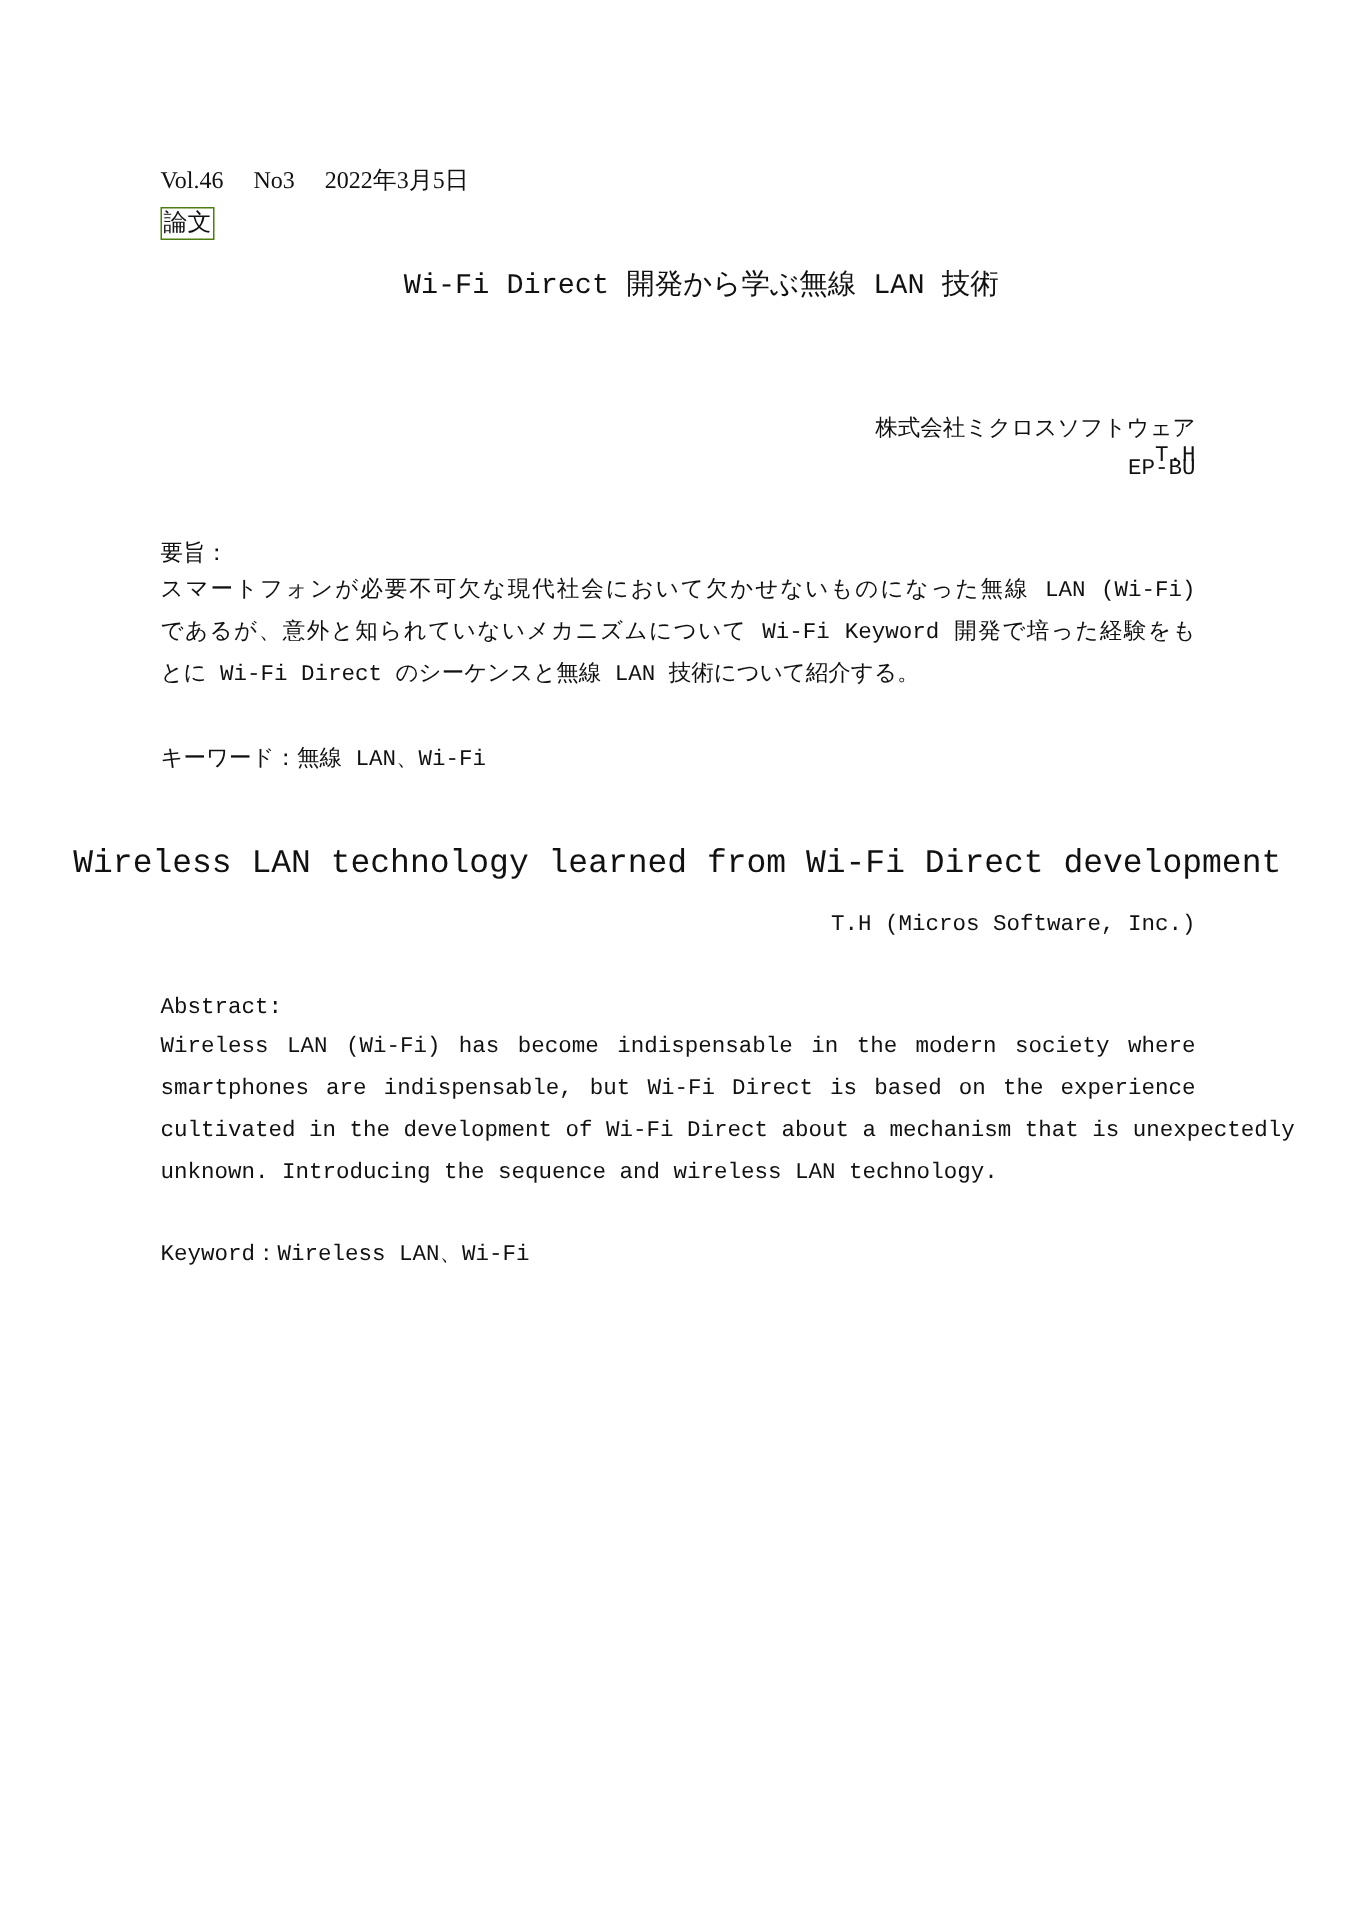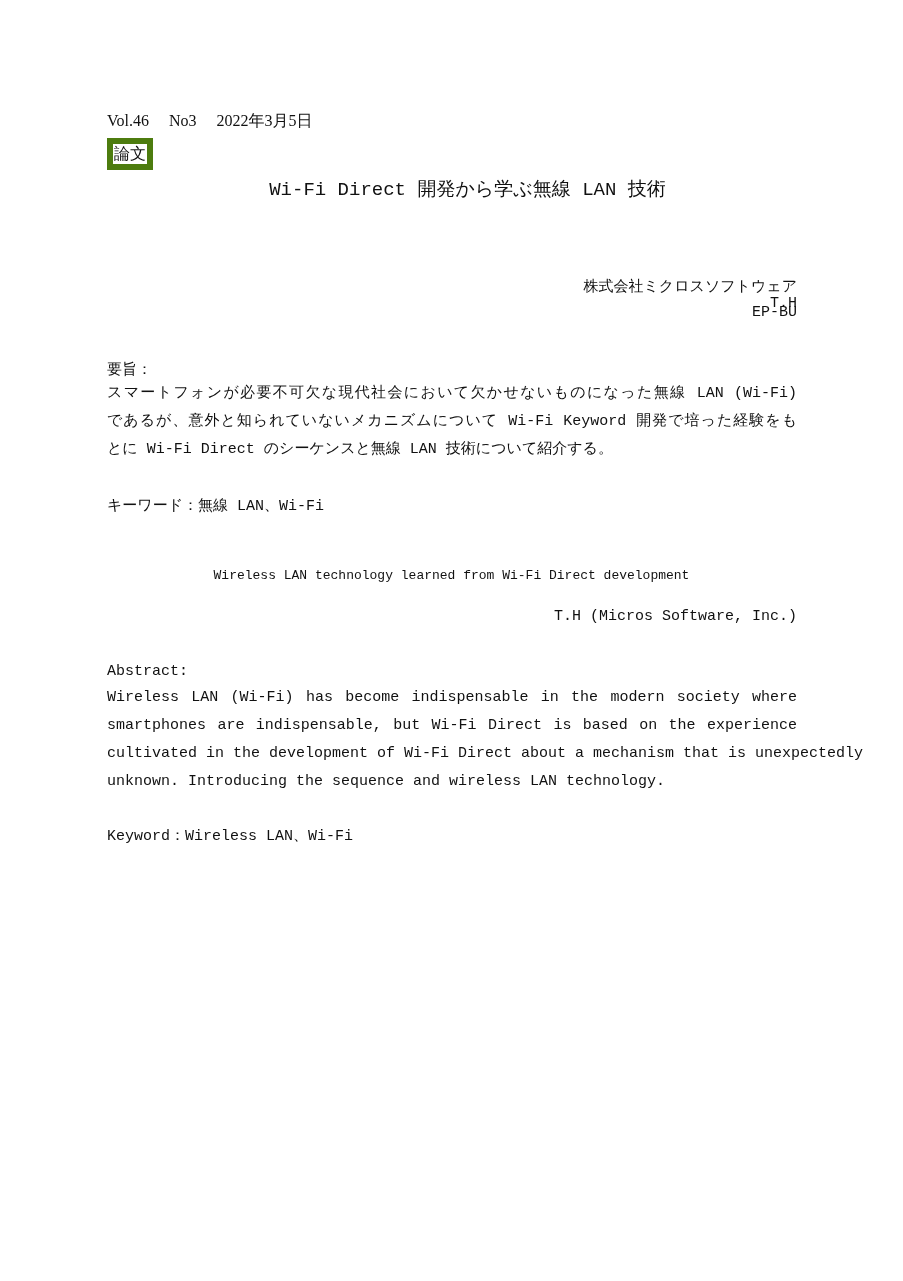--- a/index.html
+++ b/index.html
@@ -3,27 +3,27 @@
   <meta charset="utf-8">
   <style>
     html, body { margin: 0; padding: 0; background: #ffffff; }
     body { width: 903px; height: 1281px; position: relative; overflow: hidden; color: #111; }
     .page { position: absolute; left: 0; top: 0; width: 903px; height: 1281px; }
     .serif { font-family: "Liberation Serif", "DejaVu Serif", serif; }
     .mono { font-family: "Liberation Mono", "DejaVu Sans Mono", monospace; }
     .abs { position: absolute; white-space: nowrap; }
     .meta { left: 107px; top: 111px; font-size: 16px; line-height: 20px; }
     .meta span { margin-right: 16px; }
-    .badge { left: 107px; top: 138px; font-size: 16px; line-height: 20px; border: 6px solid #4d7c0f; padding: 0 1px; }
+    .badge { left: 107px; top: 138px; font-size: 16px; line-height: 20px; border: 1px solid #4d7c0f; padding: 0 1px; }
     .title-ja { left: 0; width: 903px; text-align: center; top: 178px; font-size: 19px; line-height: 24px; padding-left: 16px; }
     .right { right: 106px; text-align: right; font-size: 15px; line-height: 20px; }
     .block { left: 107px; width: 690px; font-size: 15px; line-height: 28px; white-space: normal; }
     .line { display: block; text-align: justify; text-align-last: justify; white-space: nowrap; height: 28px; }
     .line.last { text-align-last: left; }
-    .title-en { left: 0; width: 903px; text-align: center; top: 564px; font-size: 13px; line-height: 24px; }
+    .title-en { left: 0; width: 903px; text-align: center; top: 564px; font-size: 22px; line-height: 24px; }
     .label { left: 107px; font-size: 15px; line-height: 20px; }
   </style>
 </head>
 <body>
 
 <div class="page">
 
   <div class="abs meta serif">
     <span>Vol.46</span>
     <span>No3</span>

